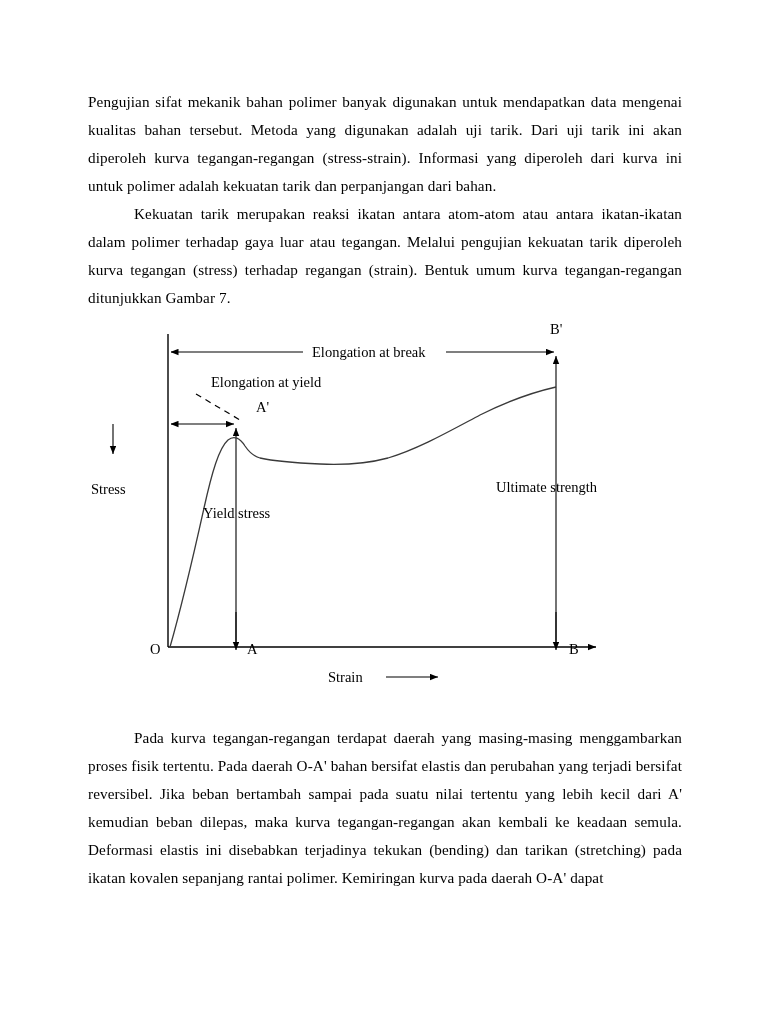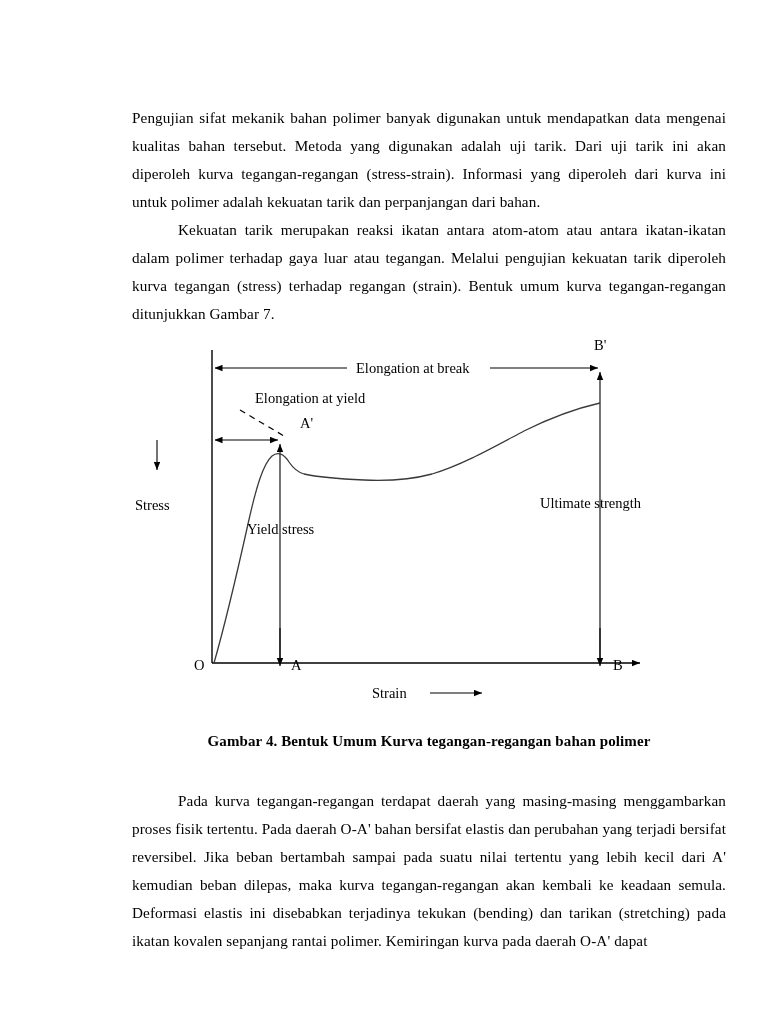--- a/index.html
+++ b/index.html
@@ -18,23 +18,22 @@
   .page {
     position: absolute;
     left: 0; top: 0;
     width: 768px;
     height: 1024px;
     background: #ffffff;
   }
   .content {
     position: absolute;
     left: 88px;
-    top: 104px;
+    top: 88px;
     width: 594px;
-    margin-left: 44px;
   }
   p.para {
     margin: 0 0 0 0;
     font-size: 15.2px;
     line-height: 28px;
     text-align: justify;
     text-justify: inter-word;
     letter-spacing: 0.1px;
   }
   p.para.indent {
@@ -173,20 +172,19 @@
 
         <text class="fig-label" x="481" y="342">B</text>
 
         <text class="fig-label" x="240" y="370">Strain</text>
         <g>
           <line class="thin-line" x1="298" y1="365" x2="350" y2="365" marker-end="url(#arrHeadR)"></line>
         </g>
       </svg>
     </div>
 
-    <p class="caption">Gambar 4. Bentuk Umum Kurva tegangan-regangan bahan polimer</p>
 
     <div style="height:22px"></div>
 
     <p class="para indent">Pada kurva tegangan-regangan terdapat daerah yang masing-masing menggambarkan proses fisik tertentu. Pada daerah O-A' bahan bersifat elastis dan perubahan yang terjadi bersifat reversibel. Jika beban bertambah sampai pada suatu nilai tertentu yang lebih kecil dari A' kemudian beban dilepas, maka kurva tegangan-regangan akan kembali ke keadaan semula. Deformasi elastis ini disebabkan terjadinya tekukan (bending) dan tarikan (stretching) pada ikatan kovalen sepanjang rantai polimer. Kemiringan kurva pada daerah O-A' dapat</p>
 
   </div>
 </div>
 
 </body></html>

